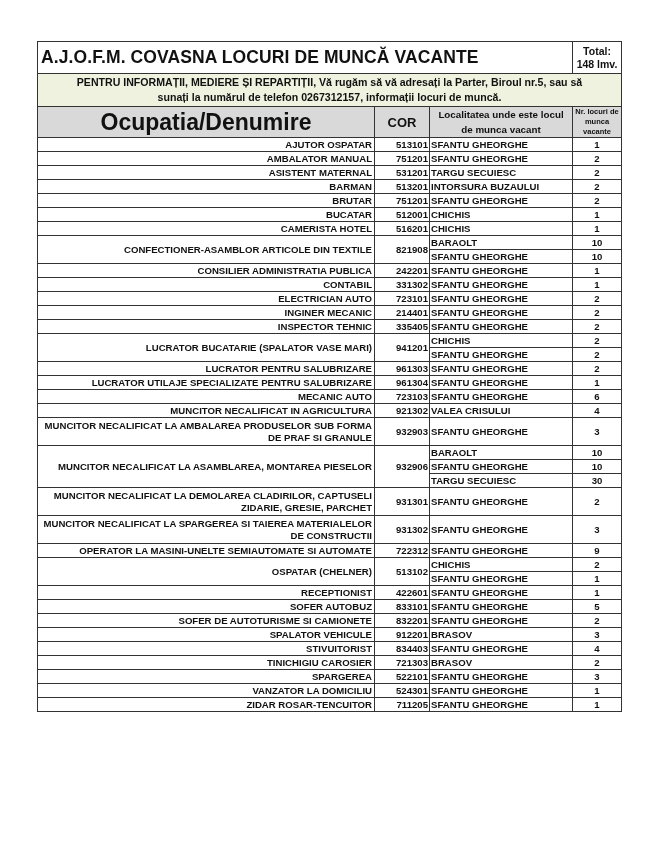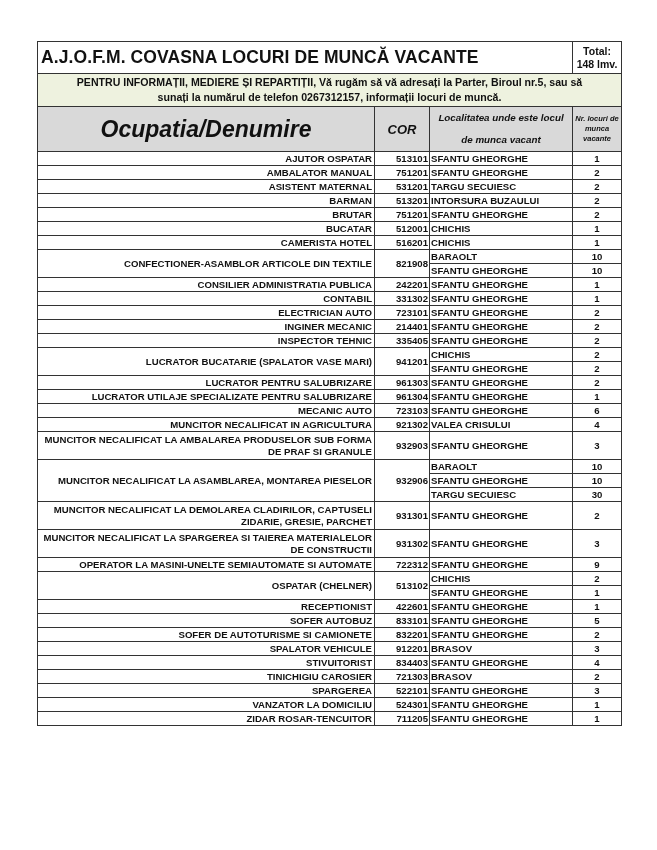--- a/index.html
+++ b/index.html
@@ -5,24 +5,24 @@
   html, body { margin: 0; padding: 0; background: #ffffff; }
   body { width: 657px; height: 850px; position: relative; overflow: hidden;
          font-family: "Liberation Sans", "DejaVu Sans", sans-serif; color: #111; }
   .sheet { position: absolute; left: 37px; top: 41px; width: 584px; }
   table { border-collapse: collapse; width: 584px; table-layout: fixed; }
   td, th { border: 1px solid #333; padding: 0 2px; box-sizing: border-box; overflow: hidden; white-space: nowrap; }
   .title-row td { height: 32px; }
   .title-cell { font-size: 17.5px; font-weight: bold; padding-left: 3px; letter-spacing: 0.1px; }
   .total-cell { font-size: 10.5px; font-weight: bold; text-align: center; line-height: 13px; white-space: normal; padding: 0; margin-left: 48px; }
   .info-row td { height: 24px; background: #eef2df; font-size: 10.6px; font-weight: bold; text-align: center; line-height: 15px; white-space: normal; padding: 1px 4px; }
-  .head-row th { height: 26px; background: #d9d9d9; font-weight: bold; font-style: italic; }
+  .head-row th { height: 26px; background: #d9d9d9; font-weight: bold; }
   .h-ocup { font-size: 23px; text-align: center; }
   .h-cor { font-size: 13px; text-align: center; }
-  .h-loc { font-size: 9.8px; white-space: normal; line-height: 22px; }
+  .h-loc { font-size: 9.8px; white-space: normal; line-height: 15px; }
   .h-nr { font-size: 7.5px; text-align: center; white-space: normal; line-height: 10px; padding: 0; }
   .data td { font-size: 9.6px; font-weight: bold; height: 14px; line-height: 12px; }
   .c-ocup { text-align: right; padding-left: 2px; white-space: normal; }
   .c-cor { text-align: right; padding-right: 1px; margin-top: 32px; }
   .c-loc { text-align: left; padding-left: 1px; }
   .c-nr { text-align: center; }
 </style>
 </head>
 <body>
 

